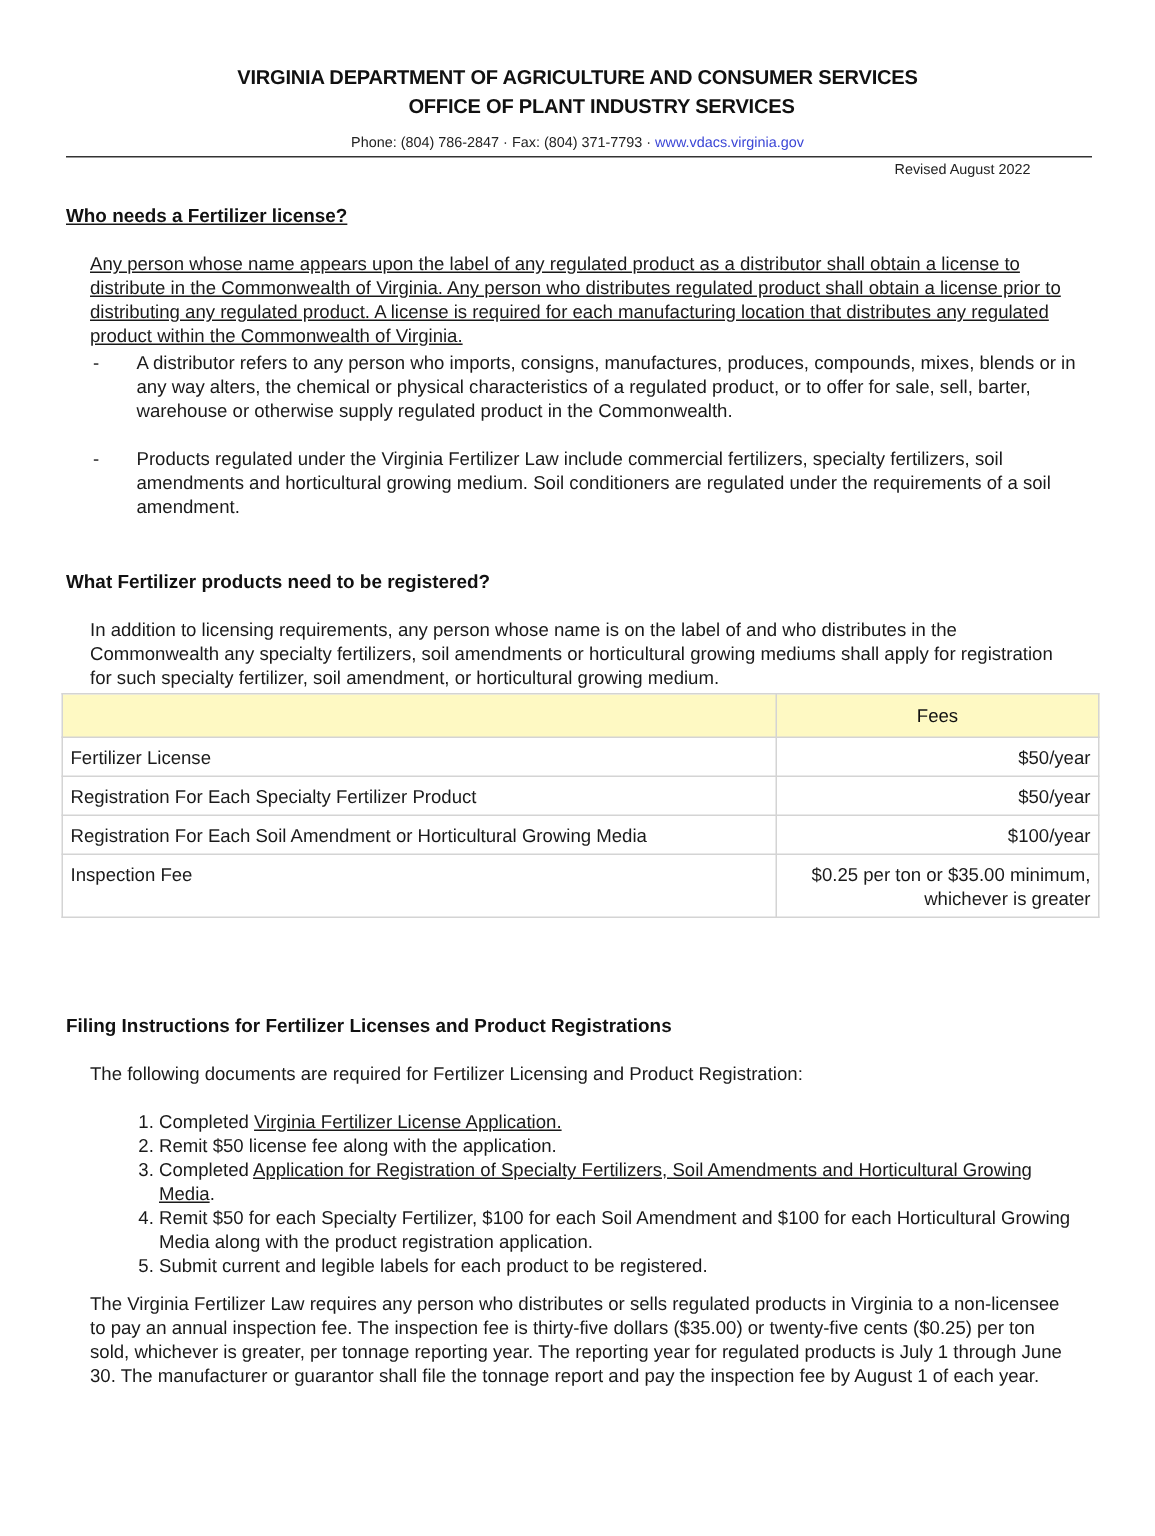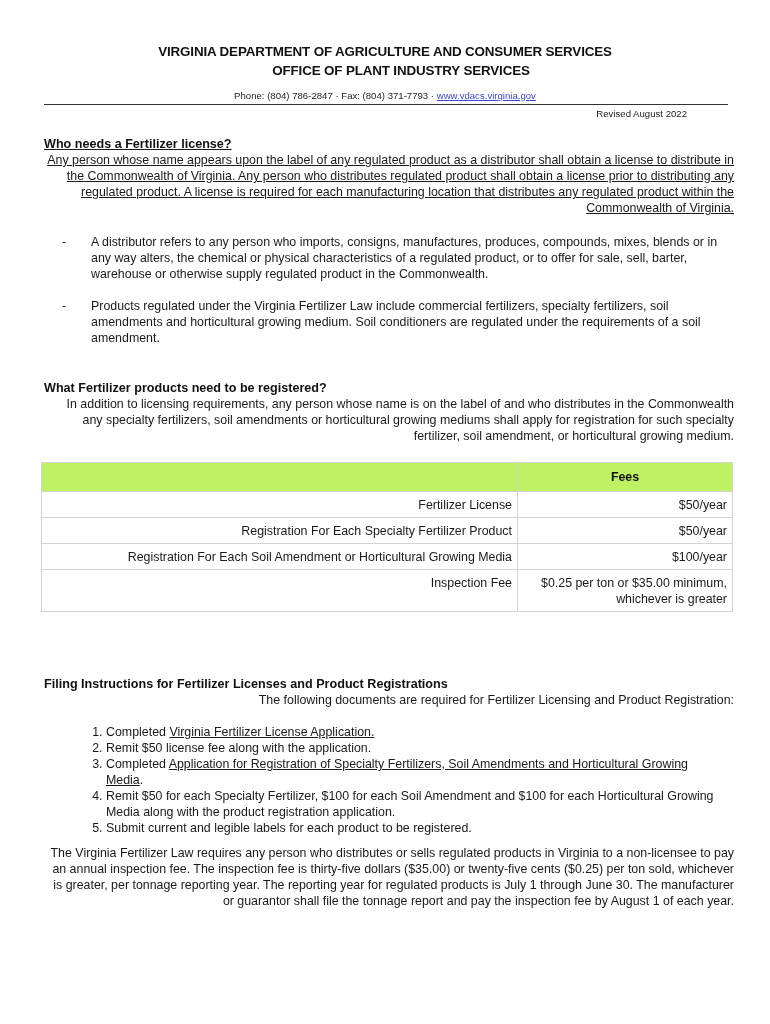--- a/index.html
+++ b/index.html
@@ -33,21 +33,20 @@
   .hdr-title.l2 { top: 63px; padding-left: 16px; }
   .contact {
     position: absolute;
     top: 90px; left: 0; width: 770px;
     text-align: center;
     font-size: 9.6px;
     color: #222;
   }
   .contact a {
     color: #3b46d6;
-    text-decoration: underline;
     text-decoration-color: #3b46d6;
   }
   .rule {
     position: absolute;
     top: 104px; left: 44px; width: 684px;
     height: 0;
     border-top: 1.3px solid #333;
   }
   .revised {
     position: absolute;
@@ -63,22 +62,21 @@
     color: #1a1a1a;
   }
   .section h2 {
     margin: 0;
     font-size: 12.6px;
     font-weight: bold;
     line-height: 16px;
     color: #111;
   }
   .section p {
-    margin: 0;
-    text-align: right;
+    margin: 16px;
   }
   .bullets {
     position: absolute;
     left: 44px; width: 690px;
     font-size: 12.4px;
     line-height: 16px;
   }
   .bullet {
     position: relative;
     padding-left: 47px;
@@ -95,35 +93,35 @@
     border-collapse: collapse;
     font-size: 12.4px;
     color: #1a1a1a;
   }
   .fee-table th, .fee-table td {
     border: 1.5px solid #d4d4d4;
     padding: 0 5px;
     vertical-align: top;
   }
   .fee-table thead th {
-    background: #bef264;
+    background: #fef9c3;
     height: 28px;
-    font-weight: bold;
+    font-weight: normal;
     text-align: center;
     vertical-align: middle;
     color: #111;
   }
   .fee-table td {
     height: 25px;
     line-height: 16px;
     padding-top: 5px;
     padding-bottom: 4px;
     box-sizing: border-box;
   }
-  .fee-table td.item { width: 476px; text-align: right; margin-left: 16px; }
+  .fee-table td.item { width: 476px; text-align: left; margin-left: 16px; }
   .fee-table td.fee { text-align: right; }
   .fee-table td.fee.multi { padding-bottom: 4px; }
   ol.steps {
     margin: 16px;
     padding-left: 46px;
   }
   ol.steps li {
     padding-left: 0;
   }
   .u-link {

